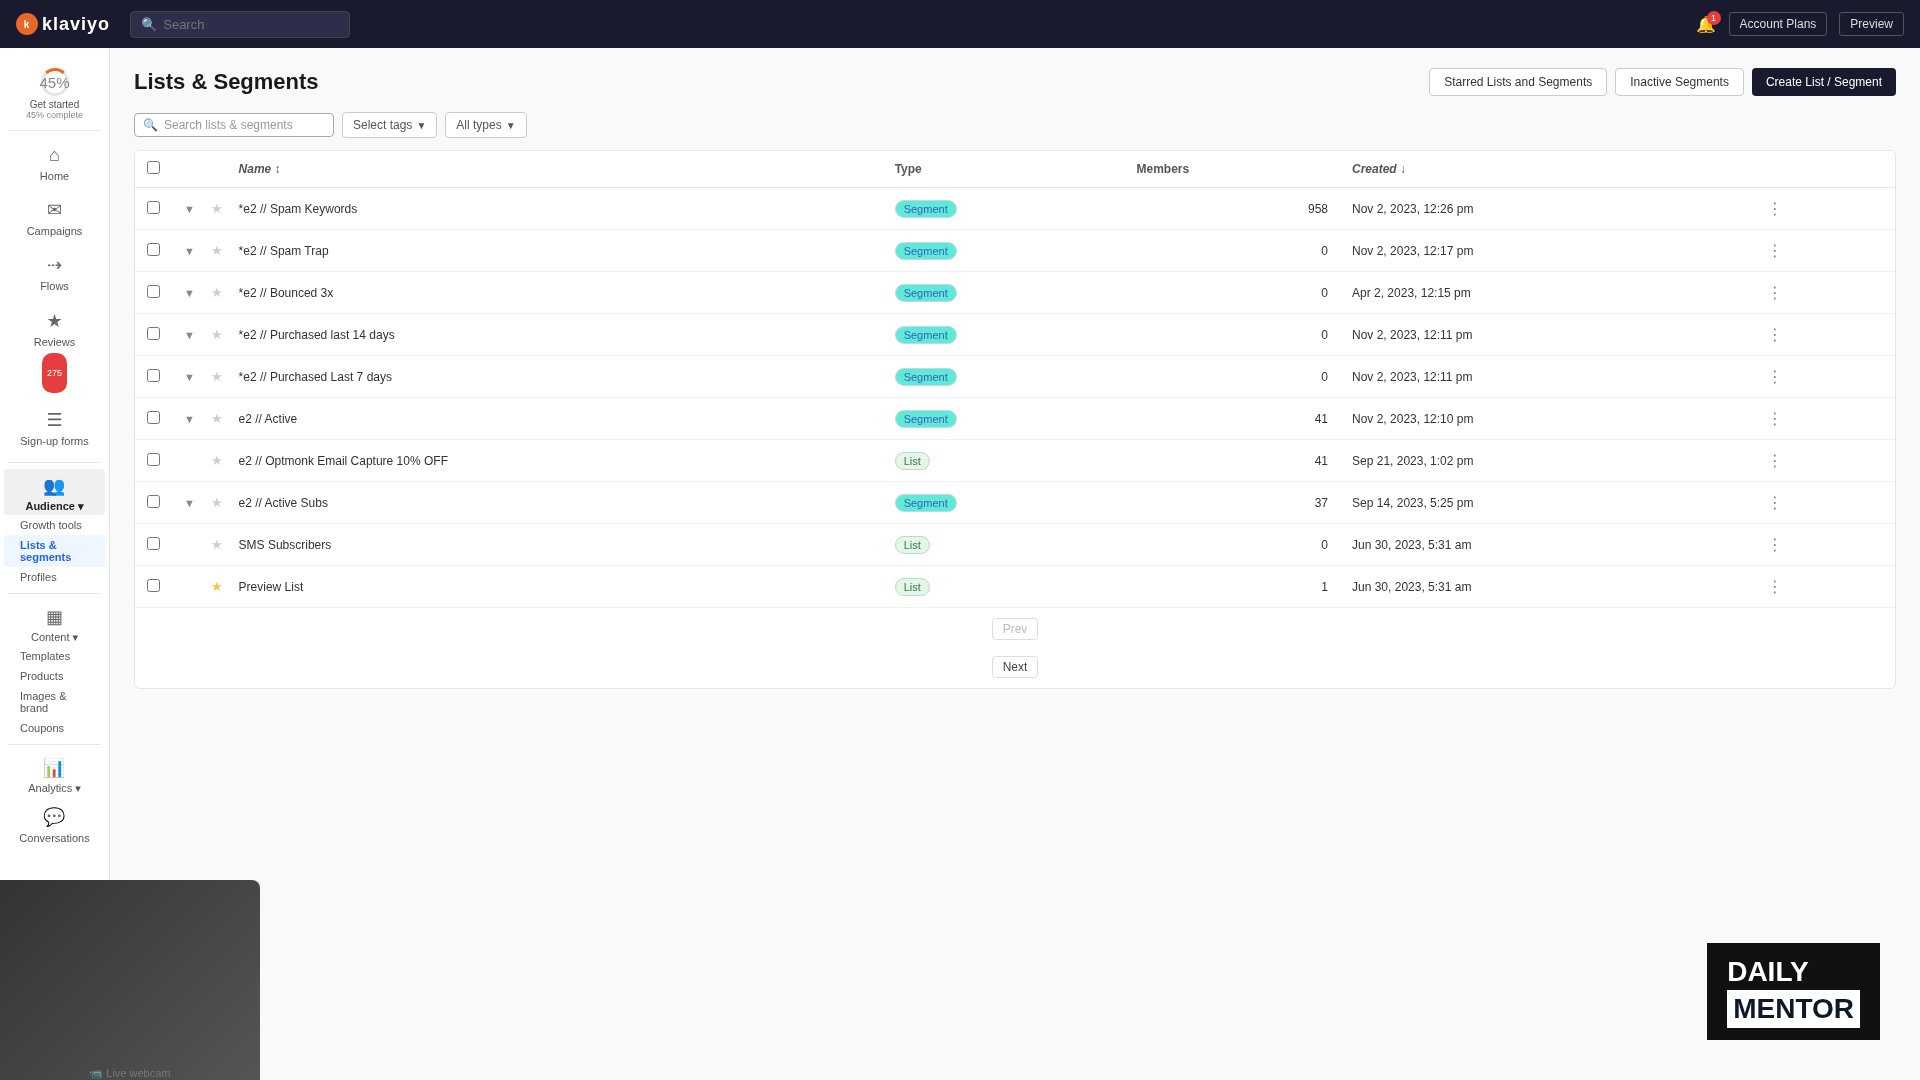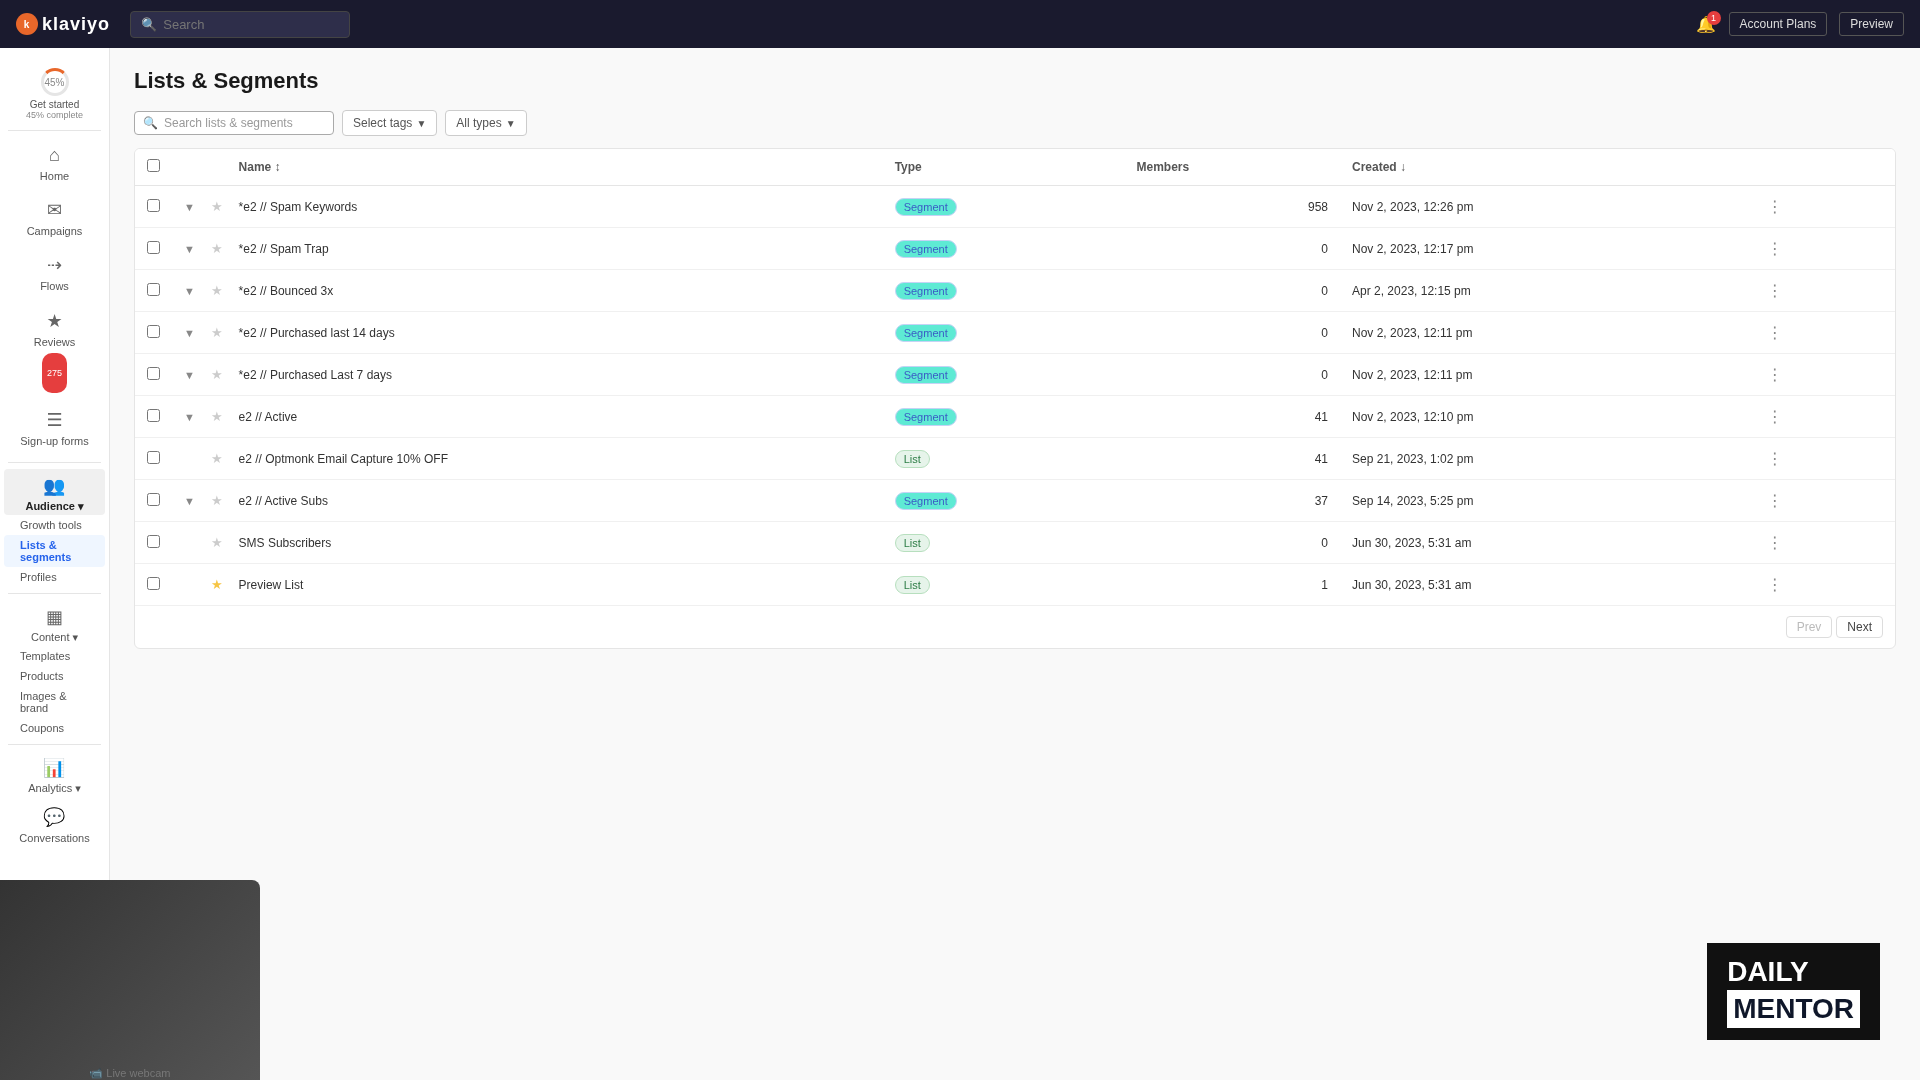--- a/index.html
+++ b/index.html
@@ -165,21 +165,21 @@
       font-size: 10px;
       color: #555;
     }
     .progress-circle {
       width: 28px; height: 28px;
       border-radius: 50%;
       border: 3px solid #e5e5e5;
       border-top-color: #e8672a;
       margin-bottom: 3px;
       display: flex; align-items: center; justify-content: center;
-      font-size: 10px;
+      font-size: 15px;
       color: #888;
     }
 
     
     .page-header {
       display: flex;
       align-items: center;
       justify-content: space-between;
       margin-bottom: 16px;
     }
@@ -264,21 +264,21 @@
       border-bottom: 1px solid #e5e5e5;
       background: #fff;
     }
     .table th {
       padding: 10px 12px;
       text-align: left;
       font-size: 12px;
       font-weight: 600;
       color: #555;
     }
-    .table th.sortable { cursor: pointer; }
+    .table th.sortable { cursor: pointer; font-style: italic; }
     .table td {
       padding: 9px 12px;
       font-size: 12px;
       color: #333;
       border-bottom: 1px solid #f0f0f0;
       vertical-align: middle;
     }
     .table tr:last-child td { border-bottom: none; }
     .table .checkbox { width: 20px; }
     .table .expand-col { width: 20px; padding-right: 4px; }
@@ -312,22 +312,23 @@
       padding: 2px 6px;
       border-radius: 3px;
     }
 
     
     .pagination {
       display: flex;
       justify-content: flex-end;
       align-items: center;
       padding: 10px 12px;
-      gap: 4px;
+      gap: 16px;
       border-top: 1px solid #f0f0f0;
+      flex-direction: column;
     }
     .page-btn {
       border: 1px solid #ddd;
       background: #fff;
       border-radius: 4px;
       padding: 3px 10px;
       font-size: 12px;
       cursor: pointer;
       color: #444;
     }
@@ -464,20 +465,25 @@
 
     <div class="sidebar-item">
       <span class="si-icon">💬</span>
       <span class="sidebar-label">Conversations</span>
     </div>
   </aside>
 
   <main class="main">
     <div class="page-header">
       <h1 class="page-title">Lists &amp; Segments</h1>
+      <div class="header-actions">
+        <button class="btn-outline">Starred Lists and Segments</button>
+        <button class="btn-outline">Inactive Segments</button>
+        <button class="btn-primary">Create List / Segment</button>
+      </div>
     </div>
 
     <div class="filters-row">
       <div class="filter-search">
         <span style="color:#999;font-size:12px;">🔍</span>
         <input type="text" placeholder="Search lists &amp; segments" style="">
       </div>
       <div class="filter-select">
         <span>Select tags</span>
         <span style="font-size:10px;">▼</span>

